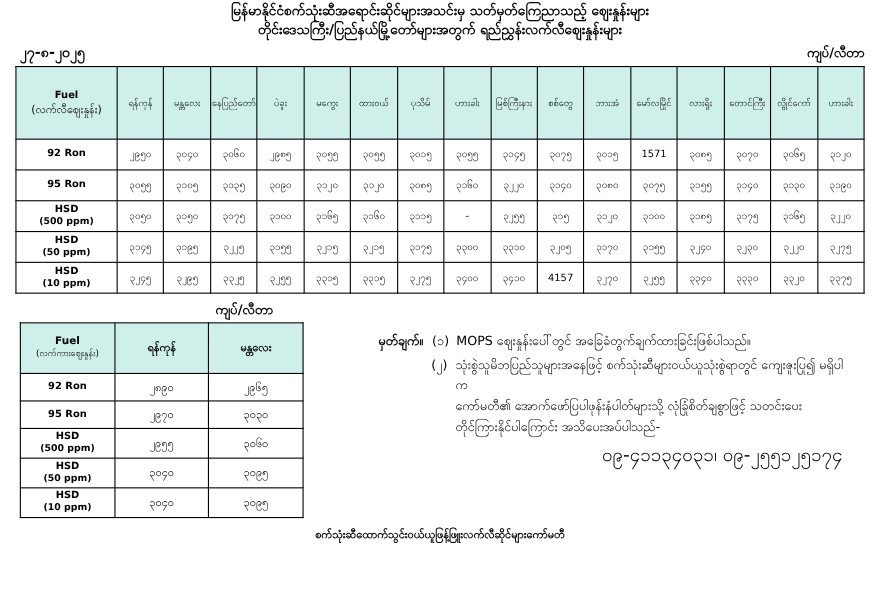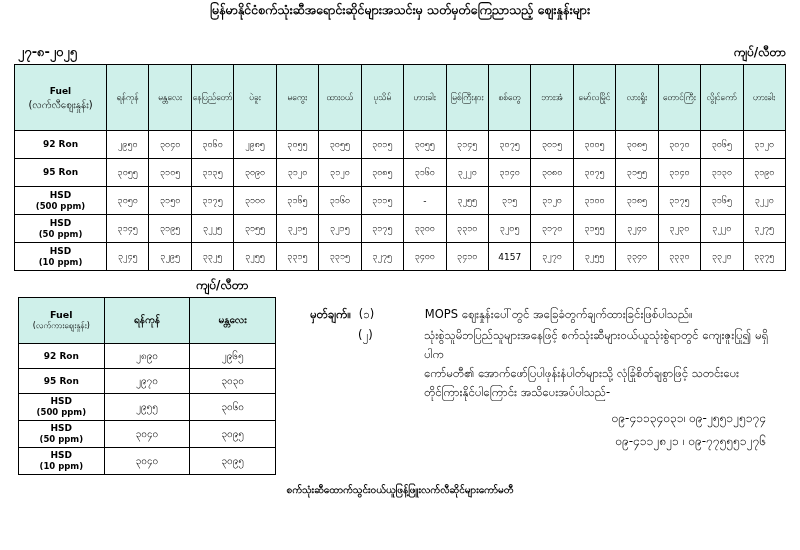--- a/index.html
+++ b/index.html
@@ -32,21 +32,20 @@
     font-size: 12.5px;
     font-weight: bold;
     line-height: 17px;
     white-space: nowrap;
   }
   .meta-row {
     display: flex;
     justify-content: space-between;
     align-items: flex-end;
     padding: 4px 14px 2px 18px;
-    margin-top: 21px;
   }
   .date-text { font-size: 13px; font-weight: bold; }
   .unit-text { font-size: 12px; font-weight: bold; }
 
   table.main {
     border-collapse: collapse;
     margin: 0 auto;
     width: 772px;
     table-layout: fixed;
   }
@@ -130,50 +129,52 @@
   .note-row {
     display: flex;
     font-size: 11.5px;
     line-height: 19px;
     margin-bottom: 2px;
   }
   .note-label {
     font-weight: bold;
     white-space: nowrap;
     padding-right: 4px;
+    margin-left: 34px;
   }
   .note-num {
     width: 26px;
     flex: none;
     text-align: left;
     padding-left: 4px;
   }
-  .note-body { flex: 1; margin-left: 44px; }
+  .note-body { flex: 1; }
   .note-body .l { display: block; }
   .phone {
     text-align: right;
-    font-size: 12px;
+    font-size: 17px;
     line-height: 17px;
     padding-right: 10px;
     padding-top: 6px;
   }
   .footer-line {
     text-align: center;
     font-size: 10px;
     font-weight: bold;
     padding-top: 8px;
   }
 </style>
 </head>
 <body>
 
 <div class="page">
 
   <div class="header-block">
     <div class="header-line1">မြန်မာနိုင်ငံစက်သုံးဆီအရောင်းဆိုင်များအသင်းမှ သတ်မှတ်ကြေညာသည့် ဈေးနှုန်းများ</div>
+    <div class="header-line2">တိုင်းဒေသကြီး/ပြည်နယ်မြို့တော်များအတွက် ရည်ညွှန်းလက်လီဈေးနှုန်းများ</div>
   </div>
 
   <div class="meta-row">
     <div class="date-text">၂၇-၈-၂၀၂၅</div>
     <div class="unit-text">ကျပ်/လီတာ</div>
   </div>
 
   <table class="main">
     <thead>
       <tr>
@@ -208,21 +209,21 @@
         <td class="val">၃၀၄၀</td>
         <td class="val">၃၀၆၀</td>
         <td class="val">၂၉၈၅</td>
         <td class="val">၃၀၅၅</td>
         <td class="val">၃၀၅၅</td>
         <td class="val">၃၀၁၅</td>
         <td class="val">၃၀၅၅</td>
         <td class="val">၃၁၄၅</td>
         <td class="val">၃၀၇၅</td>
         <td class="val">၃၀၁၅</td>
-        <td class="val">၃၀၀၅</td>
+        <td class="val">1571</td>
         <td class="val">၃၀၈၅</td>
         <td class="val">၃၀၇၀</td>
         <td class="val">၃၀၆၅</td>
         <td class="val">၃၁၂၀</td>
       </tr>
       <tr>
         <td class="rowlabel">
           <span>95 Ron</span>
         </td>
         <td class="val">၃၀၅၅</td>
@@ -378,19 +379,18 @@
       <div class="note-row">
         <div class="note-label">&nbsp;&nbsp;&nbsp;&nbsp;&nbsp;&nbsp;&nbsp;&nbsp;&nbsp;&nbsp;</div>
         <div class="note-num">(၂)</div>
         <div class="note-body">
           <span class="l">သုံးစွဲသူမိဘပြည်သူများအနေဖြင့် စက်သုံးဆီများဝယ်ယူသုံးစွဲရာတွင် ကျေးဇူးပြု၍ မရှိပါက</span>
           <span class="l">ကော်မတီ၏ အောက်ဖော်ပြပါဖုန်းနံပါတ်များသို့ လုံခြုံစိတ်ချစွာဖြင့် သတင်းပေး</span>
           <span class="l">တိုင်ကြားနိုင်ပါကြောင်း အသိပေးအပ်ပါသည်-</span>
         </div>
       </div>
       <div class="phone">၀၉-၄၁၁၃၄၀၃၁၊ ၀၉-၂၅၅၁၂၅၁၇၄</div>
-      <div class="phone">၀၉-၄၁၁၂၈၂၁ ၊ ၀၉-၇၇၅၅၅၁၂၇၆</div>
     </div>
   </div>
 
   <div class="footer-line">စက်သုံးဆီထောက်သွင်းဝယ်ယူဖြန့်ဖြူးလက်လီဆိုင်များကော်မတီ</div>
 
 </div>
 
 </body></html>

